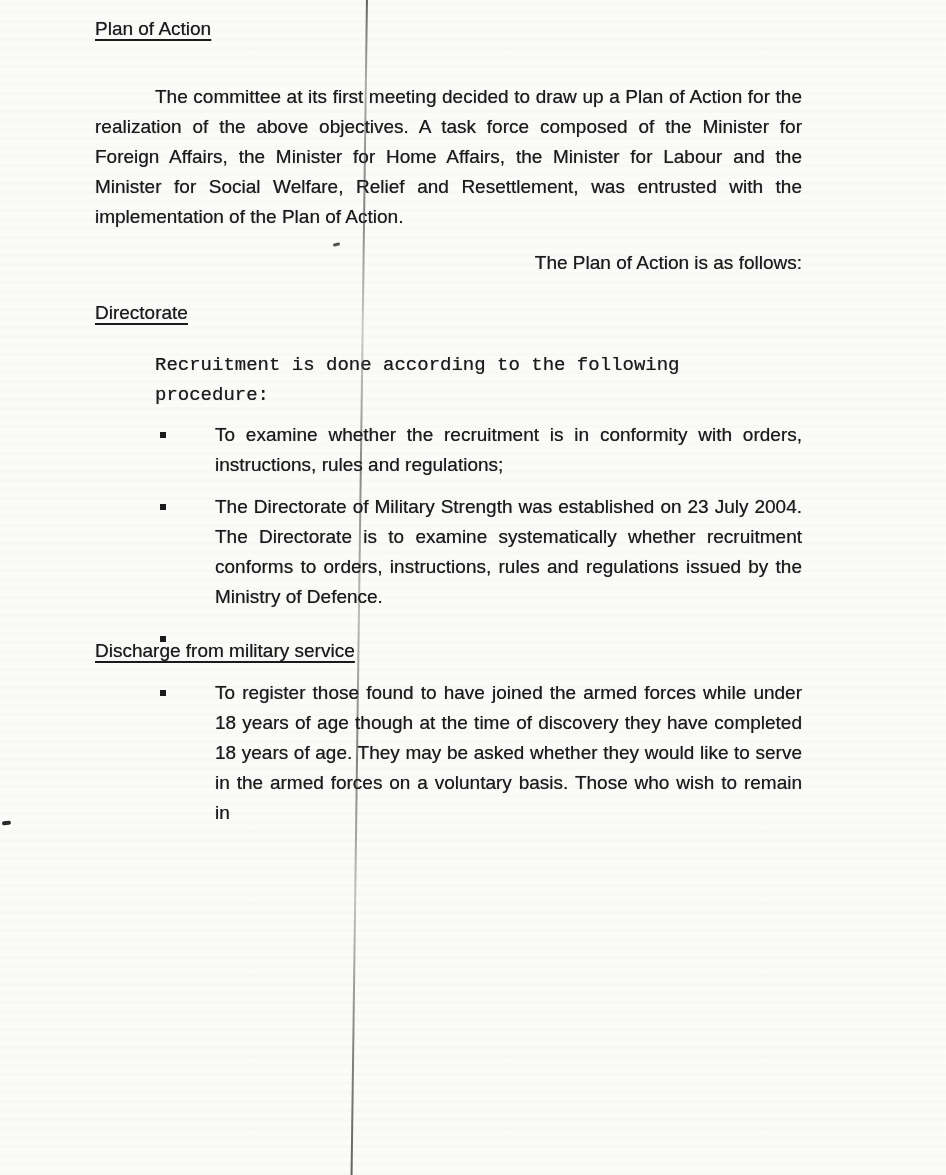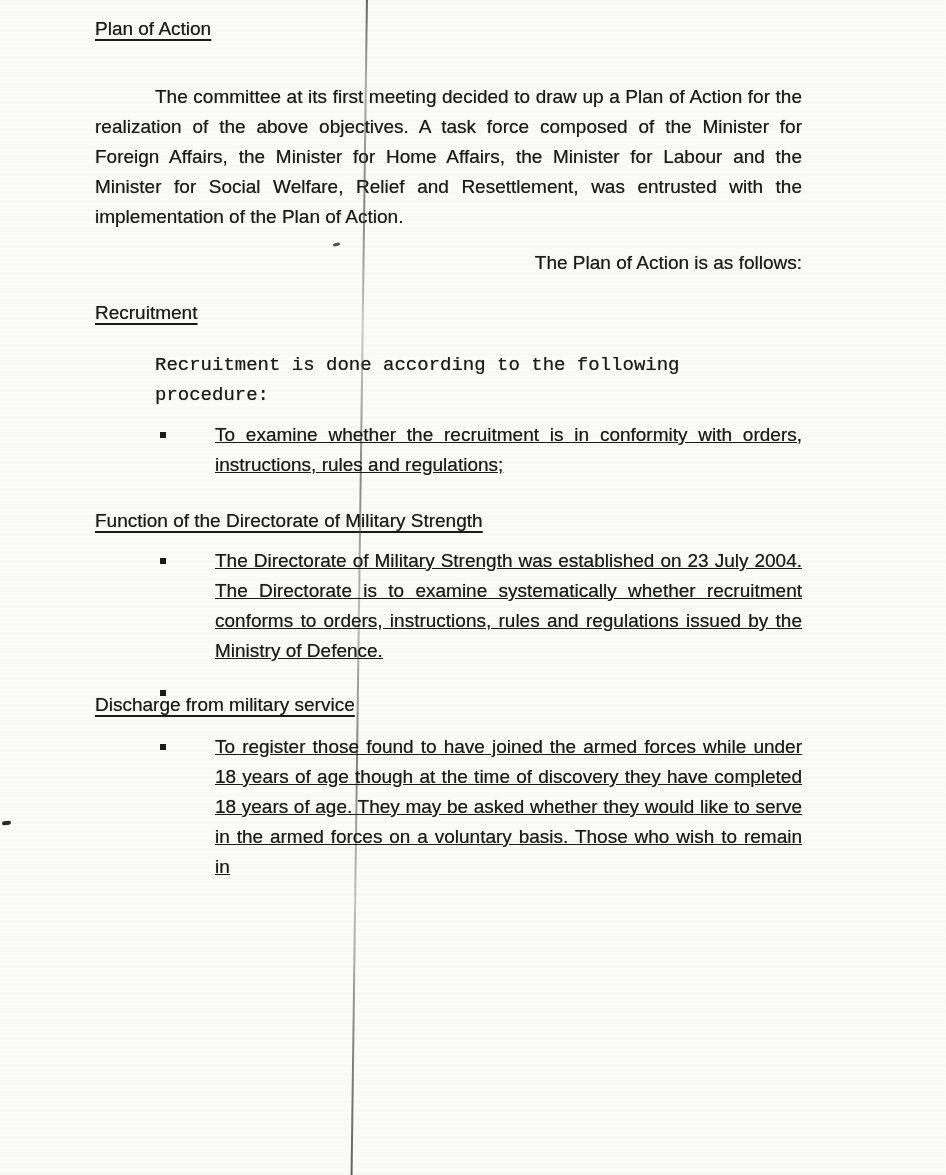--- a/index.html
+++ b/index.html
@@ -62,21 +62,21 @@
   }
   h1 { margin-bottom: 38px; }
   .intro {
     margin: 0;
     text-align: justify;
     text-indent: 60px;
   }
   .lead { margin: 16px 0 0 0; text-align: right; }
   .sec-recruitment { margin-top: 20px; }
   .sec-intro { margin: 22px 0 0 60px; font-family: Liberation Mono, monospace; }
-  ul.bullets { list-style: none; margin: 10px 0 0 0; padding: 0; text-decoration: underline; }
+  ul.bullets { list-style: none; margin: 10px 0 0 0; padding: 0; }
   ul.bullets li {
     position: relative;
     padding-left: 120px;
     margin-bottom: 12px;
     text-align: justify;
   }
   ul.bullets li .bm {
     position: absolute; left: 65px; top: 12px;
     width: 6px; height: 6px;
     background: #1b1b1b;
@@ -95,30 +95,29 @@
   <div class="crease"></div>
   <div class="stray-left"></div>
   <div class="stray-speck"></div>
 
   <h1>Plan of Action</h1>
 
   <p class="intro">The committee at its first meeting decided to draw up a Plan of Action for the realization of the above objectives.  A task force composed of the Minister for Foreign Affairs, the Minister for Home Affairs, the Minister for Labour and the Minister for Social Welfare, Relief and Resettlement, was entrusted with the implementation of the Plan of Action.</p>
 
   <p class="lead">The Plan of Action is as follows:</p>
 
-  <h2 class="sec-recruitment">Recruitment</h2>
+  <h2 class="sec-recruitment">Directorate</h2>
   <p class="sec-intro">Recruitment is done according to the following procedure:</p>
   <ul class="bullets">
     <li>
       <span class="bm"></span>
       <span>To examine whether the recruitment is in conformity with orders, instructions, rules and regulations;</span>
     </li>
   </ul>
 
-  <h2 class="sec-function">Function of the Directorate of Military Strength</h2>
   <ul class="bullets list-function">
     <li>
       <span class="bm"></span>
       <span>The Directorate of Military Strength was established on 23 July 2004.  The Directorate is to examine systematically whether recruitment conforms to orders, instructions, rules and regulations issued by the Ministry of Defence.</span>
     </li>
     <li>
       <span class="bm"></span>
     </li>
   </ul>
 

